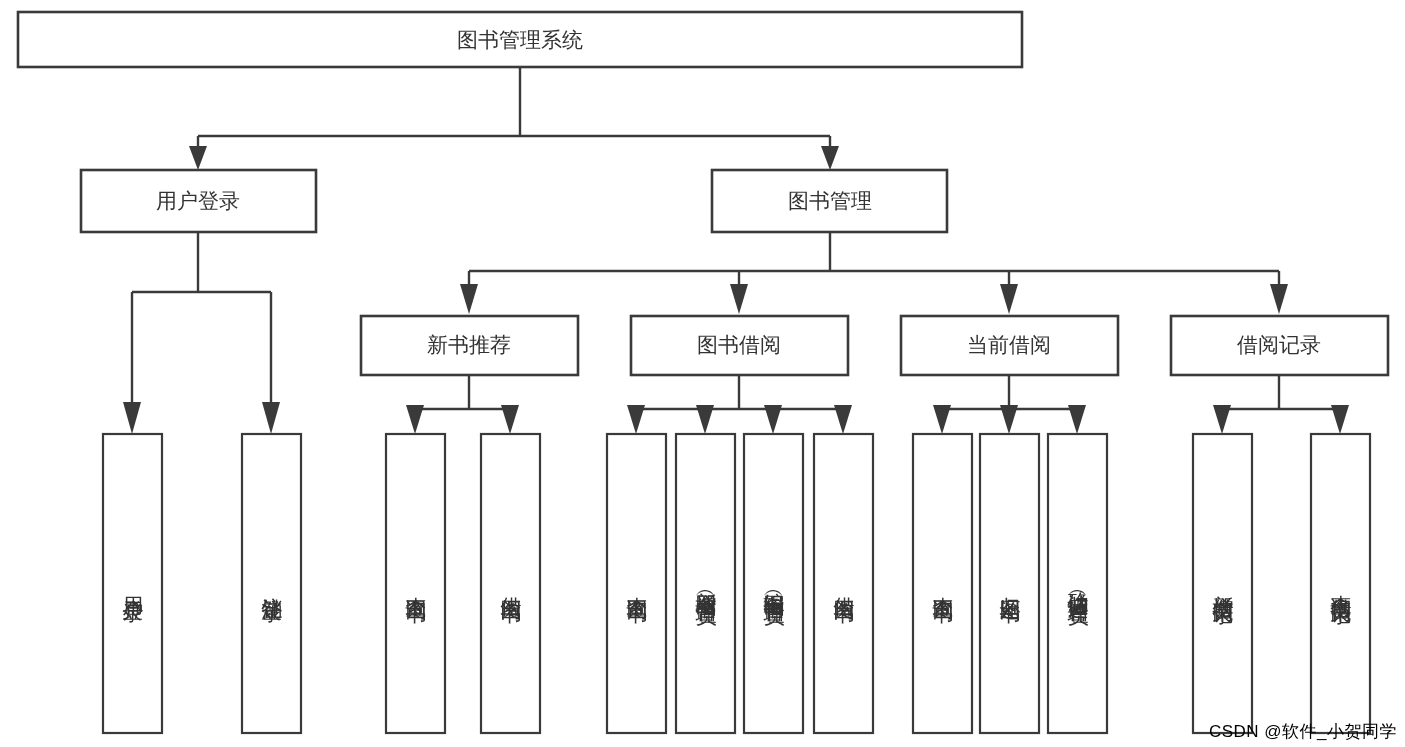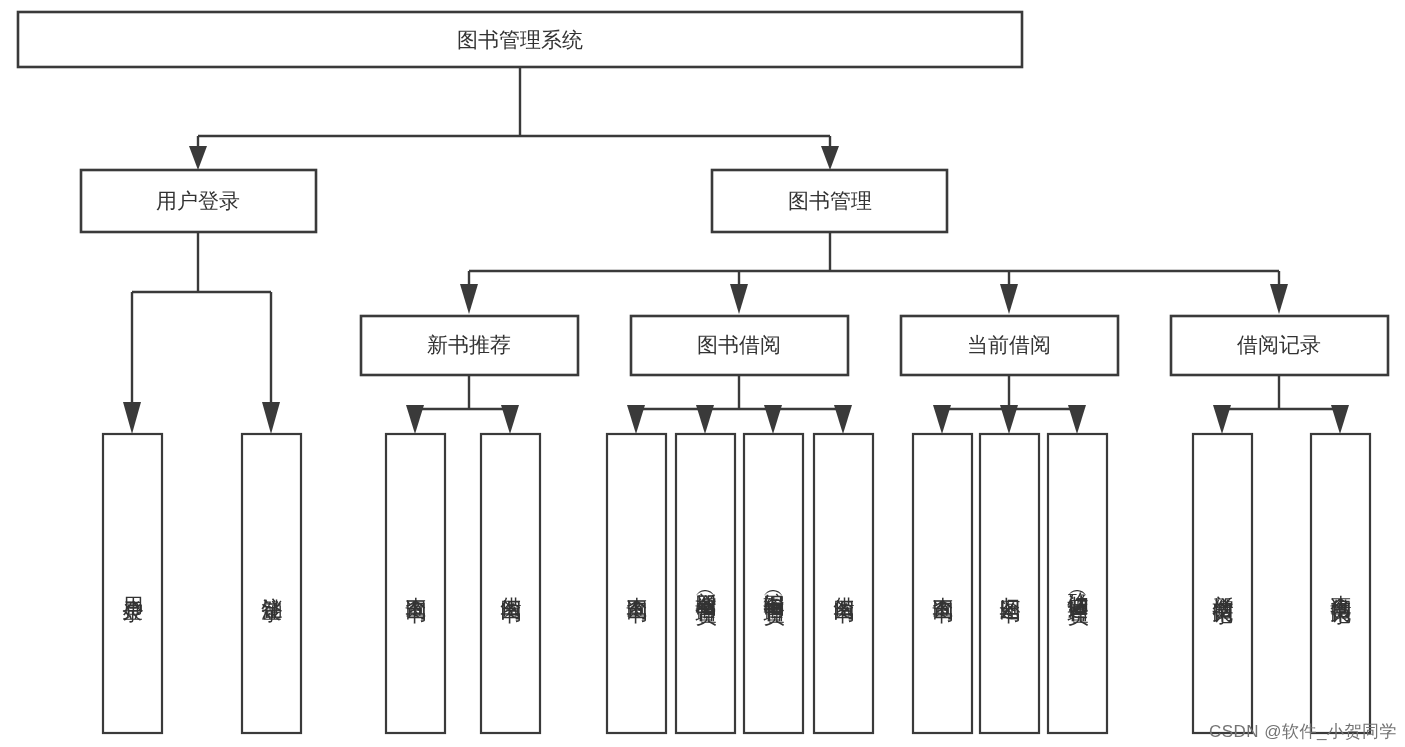--- a/index.html
+++ b/index.html
@@ -67,21 +67,21 @@
     letter-spacing: 2px;
     white-space: nowrap;
     pointer-events: none;
   }
   .watermark {
     position: absolute;
     right: 8px;
     bottom: 4px;
     font-family: "Liberation Sans", "DejaVu Sans", sans-serif;
     font-size: 17px;
-    color: #737373;
+    color: #000000;
     letter-spacing: 0.5px;
     white-space: nowrap;
   }
 </style>
 </head>
 <body>
 
 <div id="diagram-root">
 
   <svg class="diagram-canvas" viewBox="0 0 1405 747">

